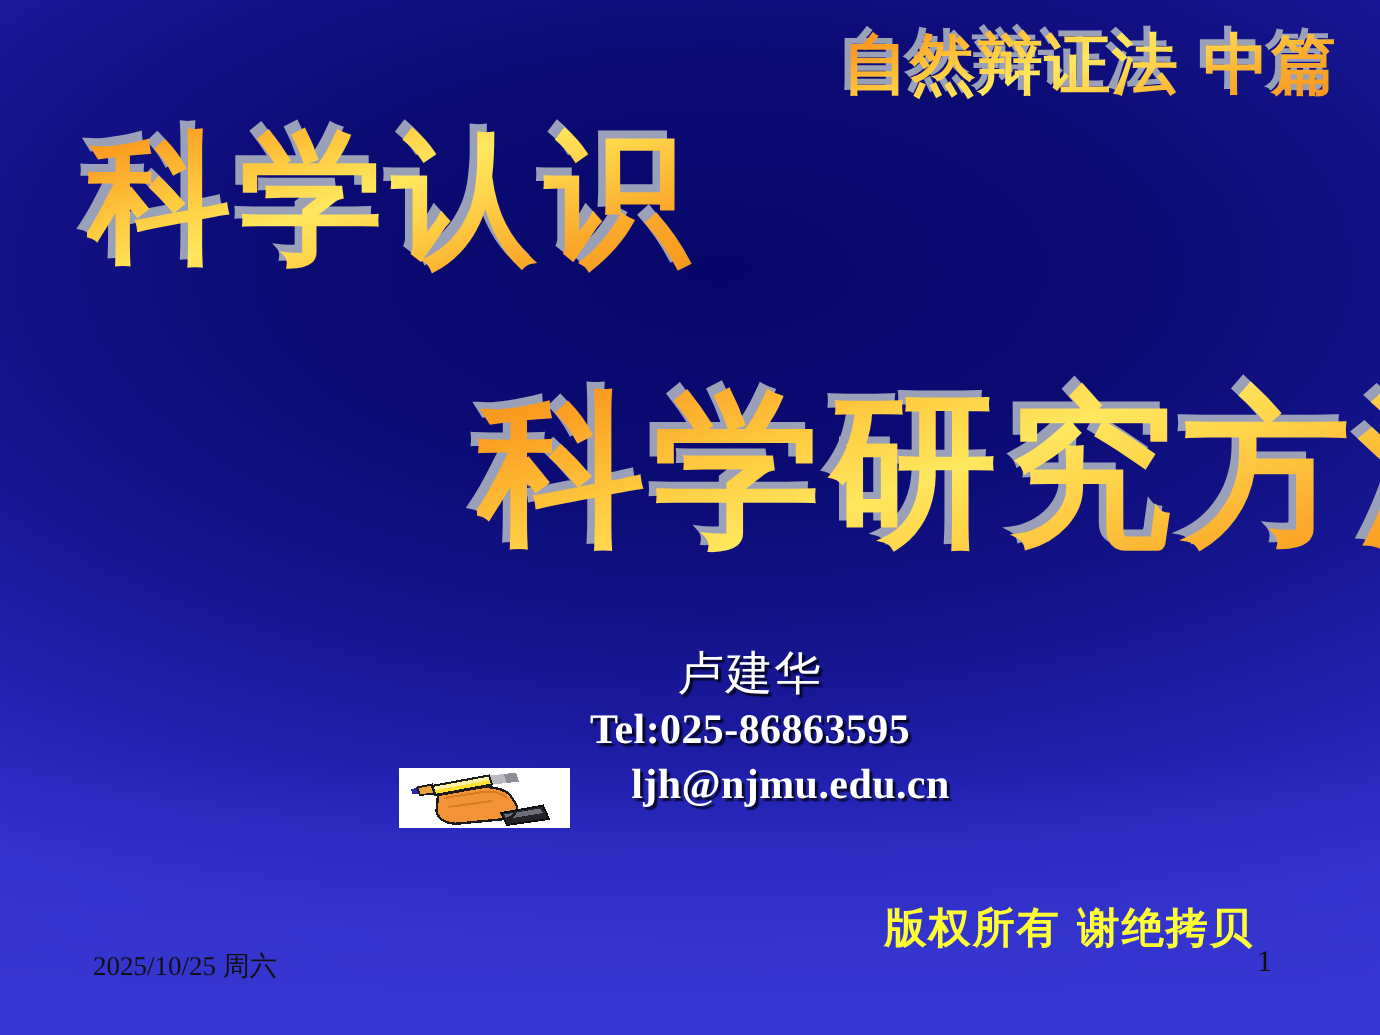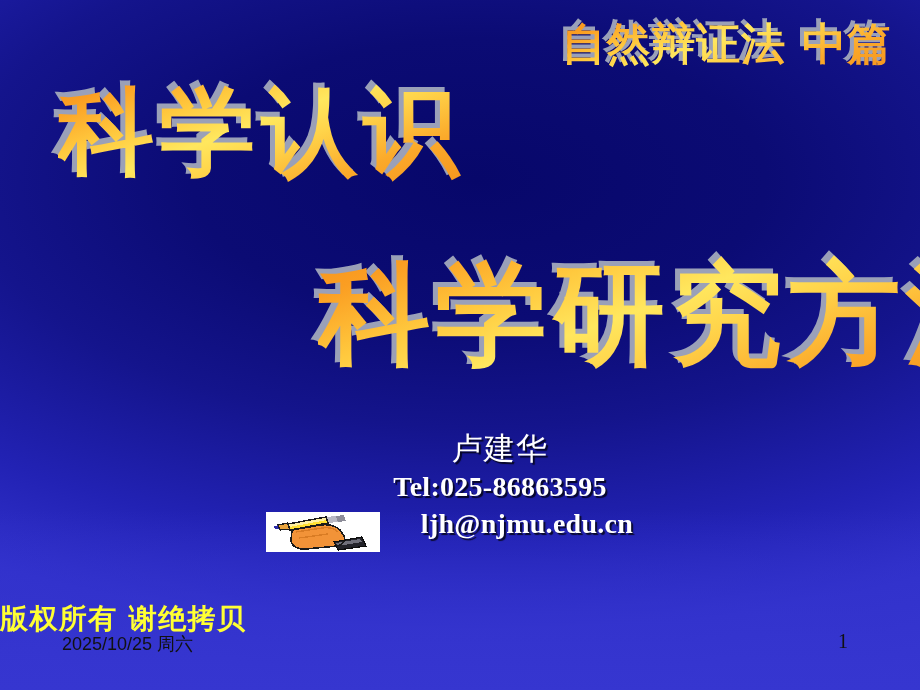--- a/index.html
+++ b/index.html
@@ -138,33 +138,33 @@
     background: #ffffff;
     z-index: 3;
   }
 
   
   #copyright-note {
     position: absolute;
     top: 600px;
     left: 0;
     width: 836px;
-    text-align: left;
+    text-align: right;
     color: #ffff33;
     font-family: "DejaVu Sans", "Liberation Sans", sans-serif;
     font-weight: 700;
     font-size: 28px;
     letter-spacing: 0.05em;
   }
   #footer-date {
     position: absolute;
     left: 62px;
     top: 632px;
     color: #111111;
-    font-family: Liberation Sans, sans-serif;
+    font-family: Liberation Serif, serif;
     font-size: 18px;
   }
   #footer-page-number {
     position: absolute;
     right: 72px;
     top: 630px;
     color: #111111;
     font-family: "Liberation Serif", "DejaVu Serif", serif;
     font-size: 20px;
   }

